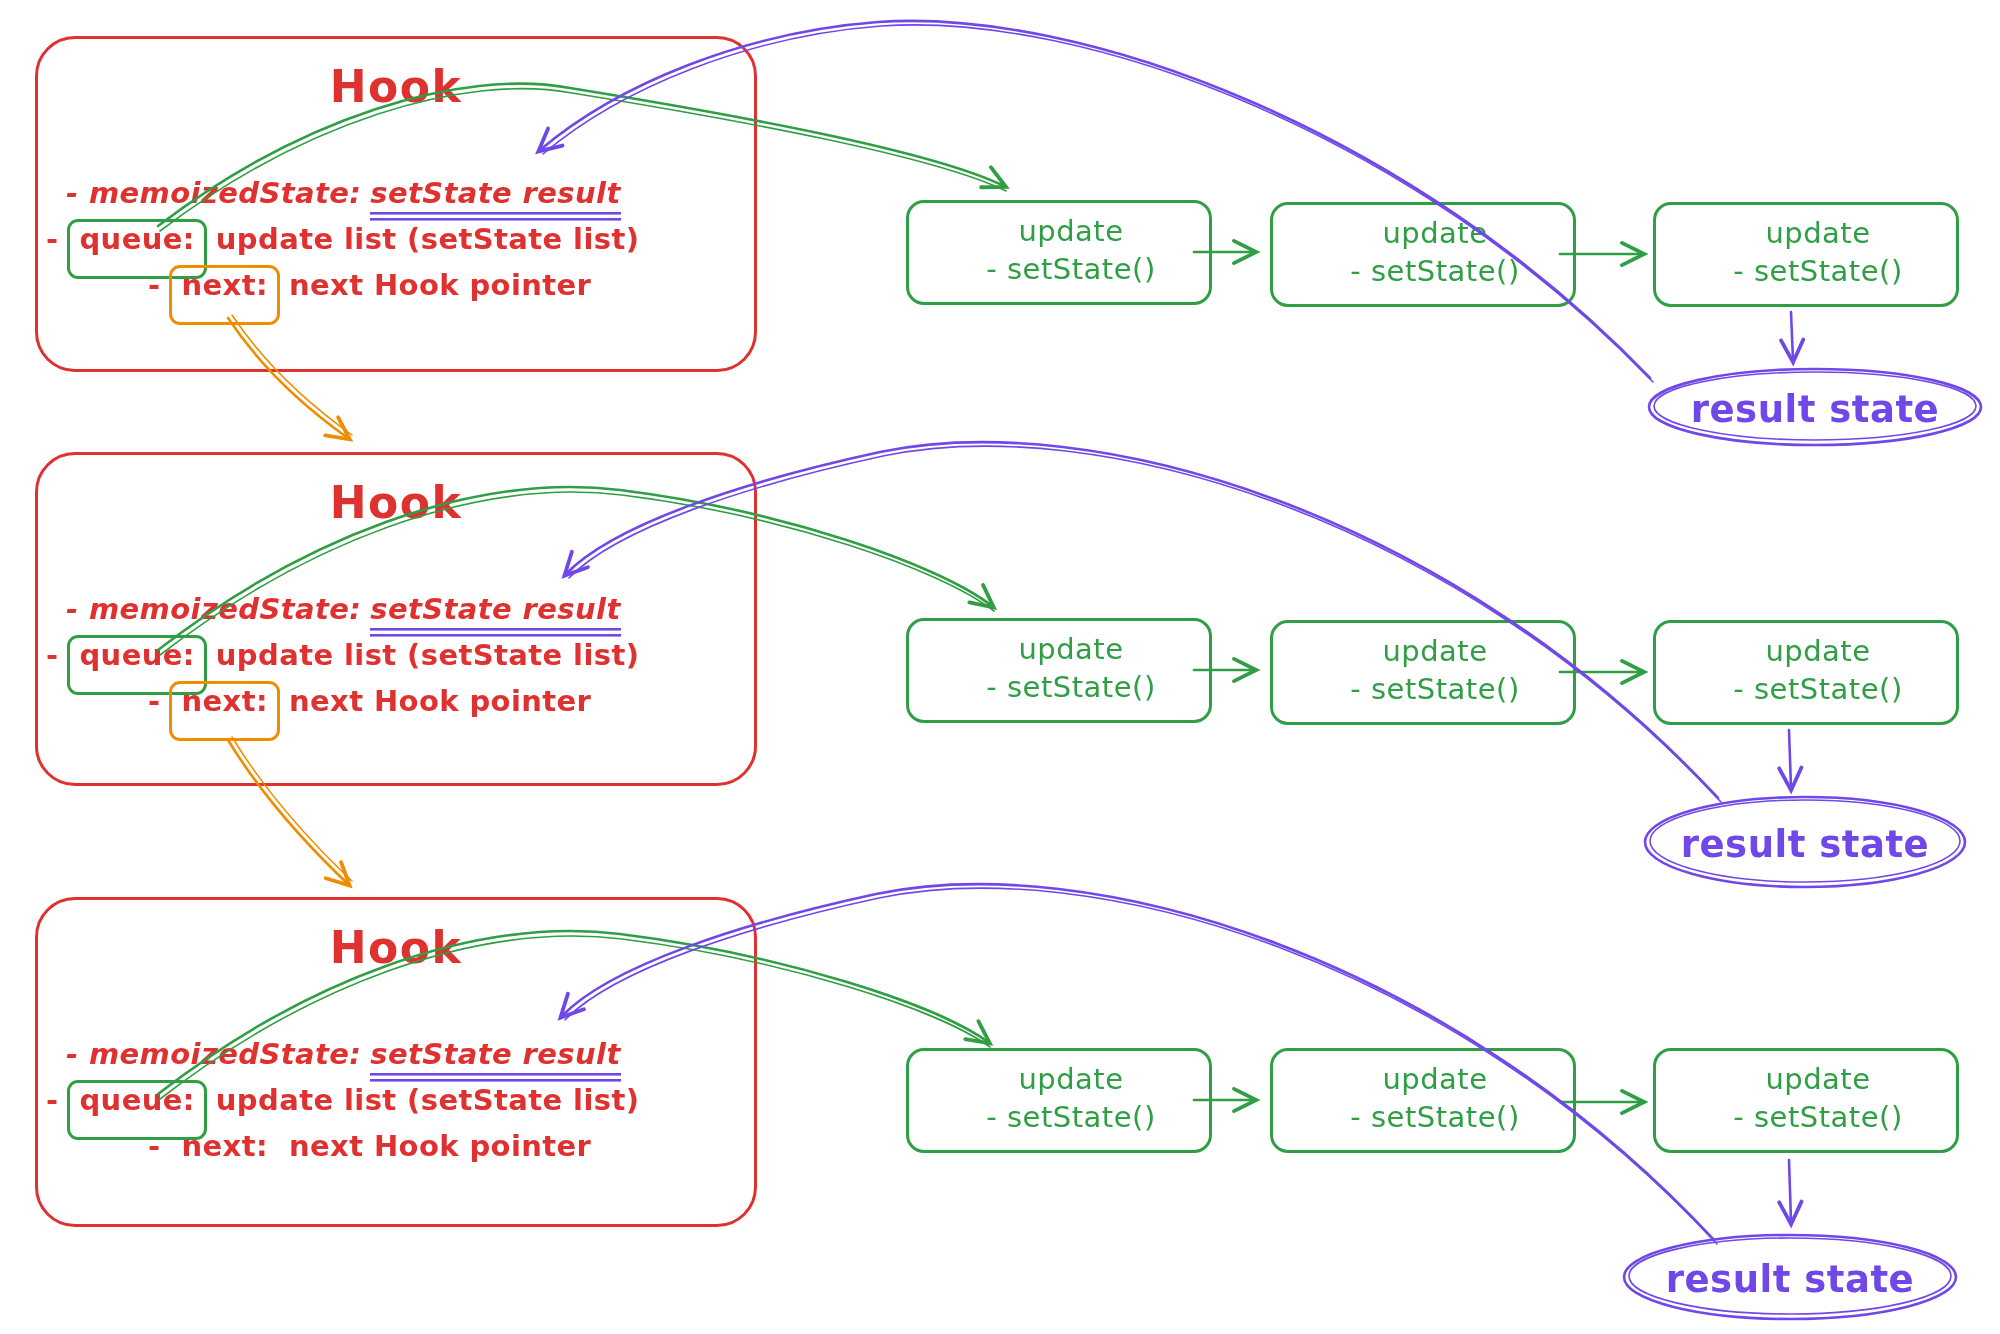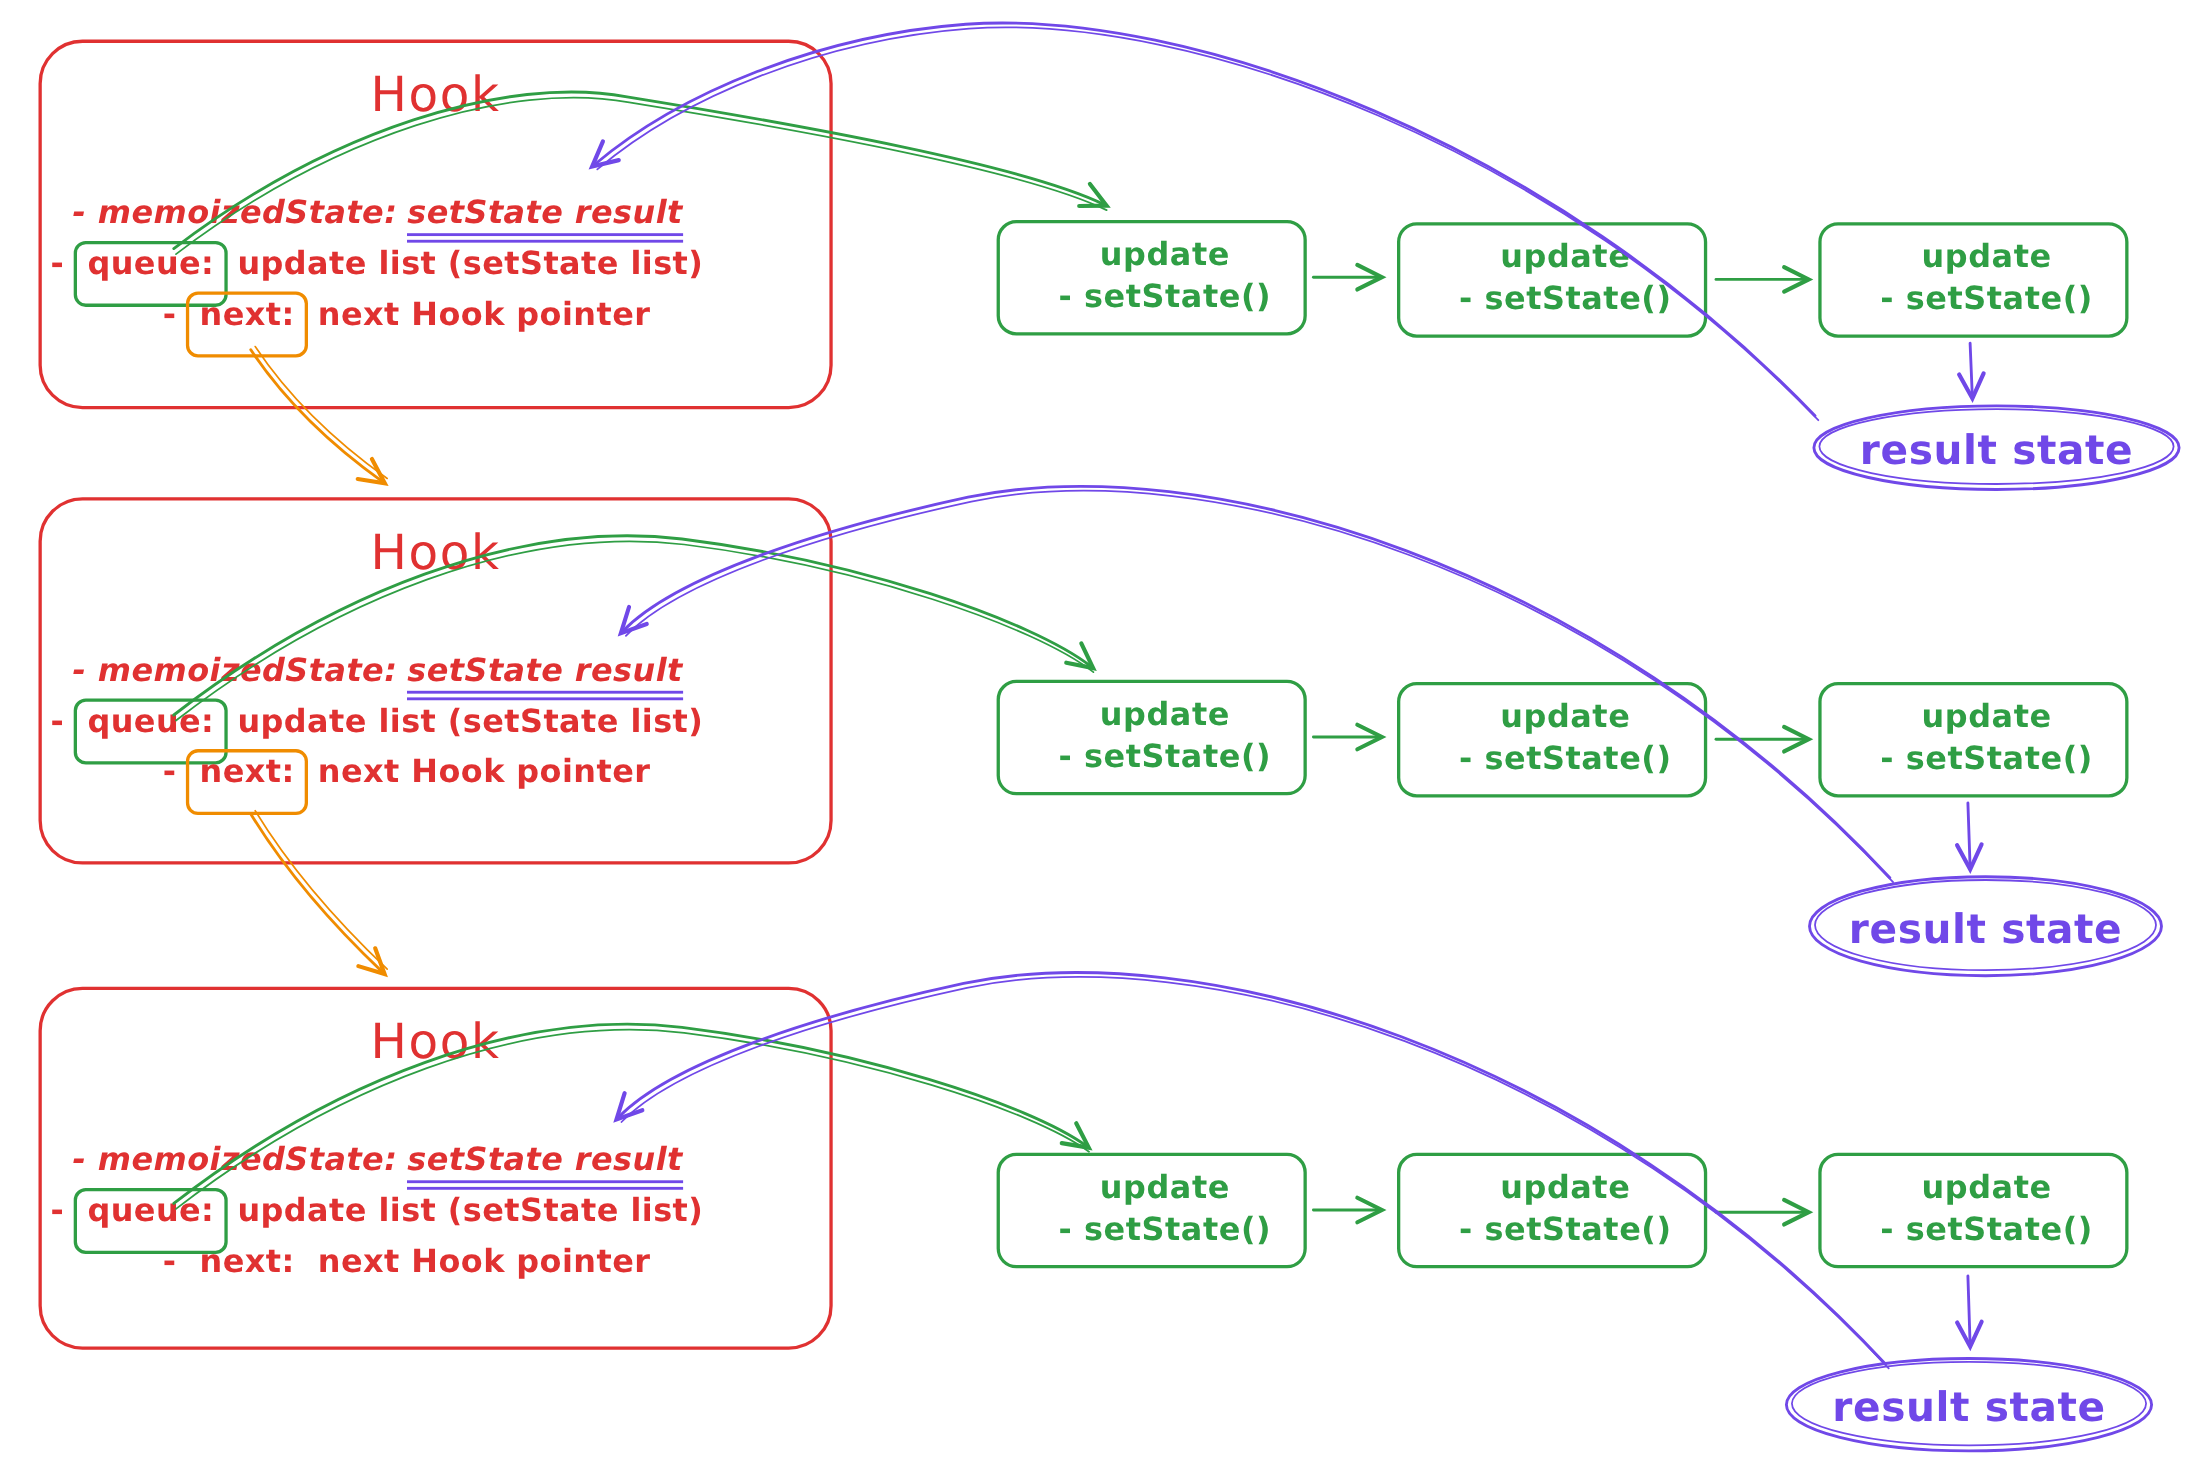--- a/index.html
+++ b/index.html
@@ -13,21 +13,21 @@
   .canvas{position:absolute;inset:0;}
 
   
   .hook-box{
     position:absolute;left:35px;width:722px;
     border:3.2px solid var(--red);border-radius:40px;
     background:transparent;box-sizing:border-box;
   }
   .hook-title{
     position:absolute;top:22px;left:0;width:100%;text-align:center;
-    font-size:44px;font-weight:normal;color:var(--red);letter-spacing:1.5px;
+    font-size:44px;font-weight:bold;color:var(--red);letter-spacing:1.5px;
   }
   .hook-line{
     position:absolute;height:40px;line-height:40px;white-space:nowrap;
     font-size:29px;font-weight:bold;color:var(--red);letter-spacing:.4px;
   }
   .hook-line > span{margin-right:9px;}
   .l1{top:134px;left:28px;font-style:italic;}
   .l2{top:180px;left:8px;}
   .l3{top:226px;left:110px;}
   .key-box{
@@ -41,23 +41,23 @@
     padding-bottom:11px;
     background-image:linear-gradient(var(--purple),var(--purple)),
                      linear-gradient(var(--purple),var(--purple));
     background-size:100% 2.6px,100% 2.6px;
     background-position:0 100%,0 calc(100% - 6px);
     background-repeat:no-repeat;
   }
 
   
   .update-box{
-    position:absolute;width:282px;height:105px;box-sizing:border-box;
+    position:absolute;width:306px;height:105px;box-sizing:border-box;
     border:3px solid var(--green);border-radius:18px;background:transparent;
-    text-align:center;color:var(--green);font-weight:bold;padding-left:24px;
+    text-align:center;color:var(--green);font-weight:normal;padding-left:24px;
   }
   .update-box .u-title{margin-top:9px;font-size:29px;line-height:38px;letter-spacing:.5px;}
   .update-box .u-item{font-size:29px;line-height:38px;letter-spacing:.5px;}
 
   
   .result-label{
     position:absolute;width:340px;text-align:center;
     font-size:37px;font-weight:bold;color:var(--purple);letter-spacing:.5px;
   }
 

